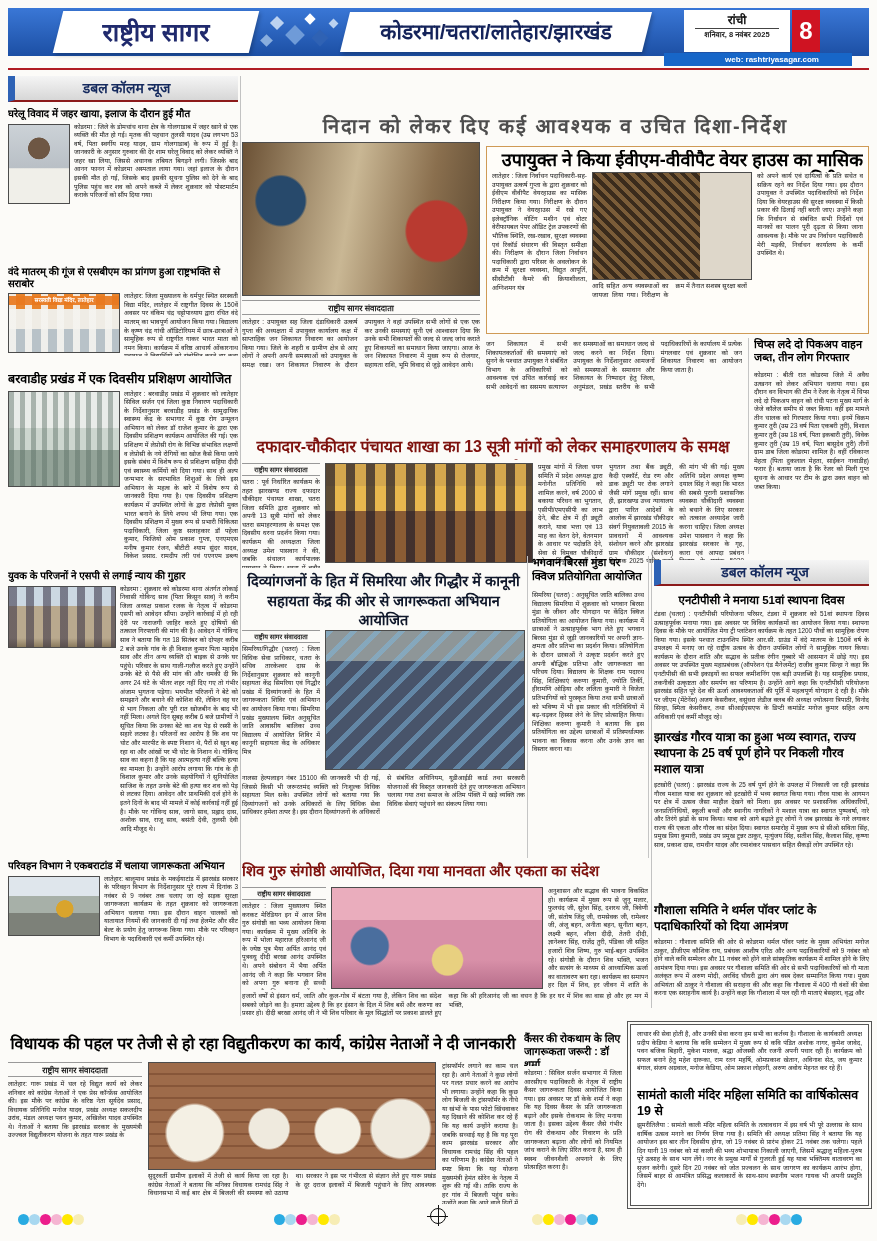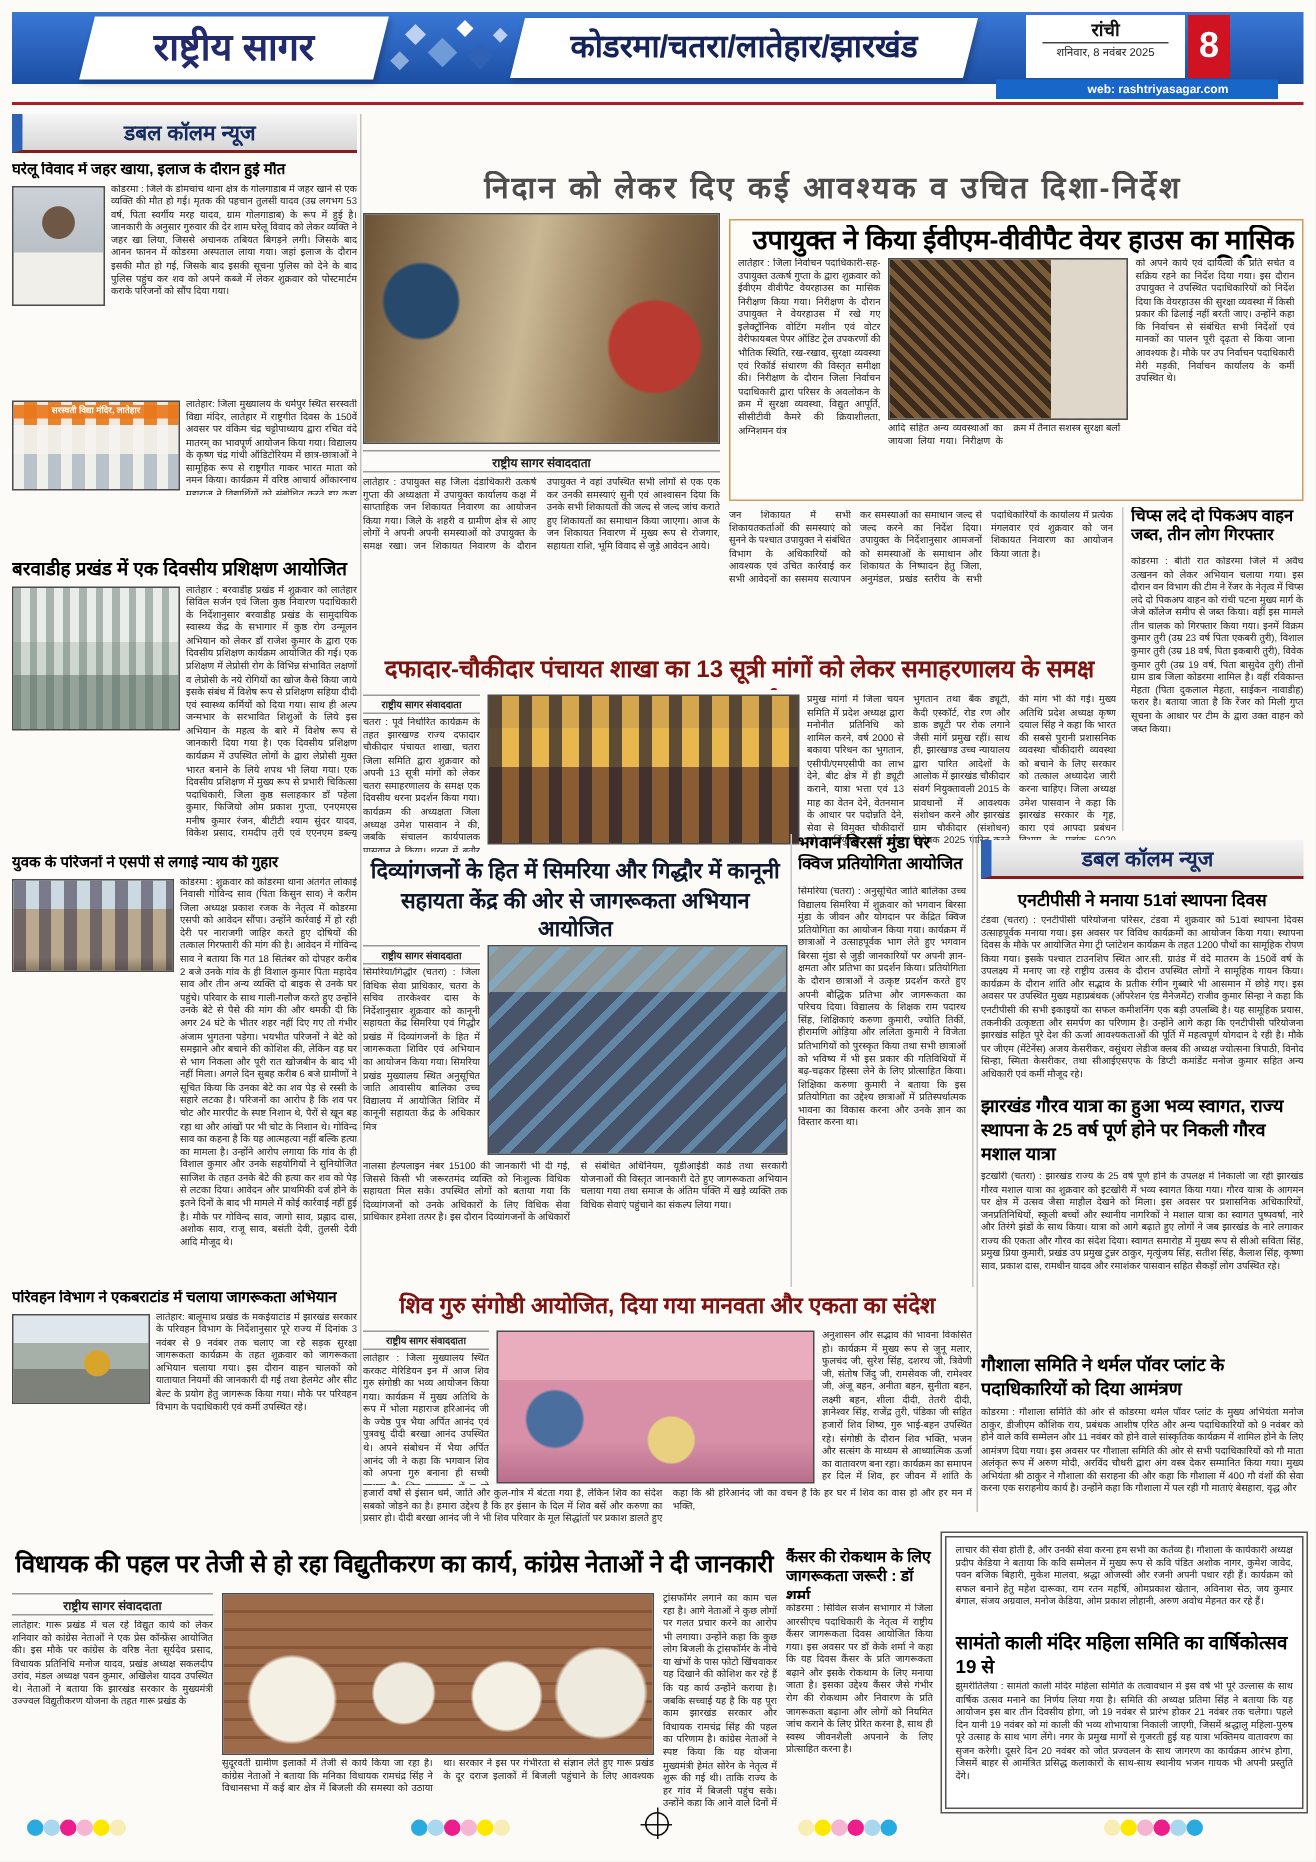--- a/index.html
+++ b/index.html
@@ -8,21 +8,21 @@
   .abs{position:absolute;}
   
   .banner{left:8px;top:8px;width:861px;height:48px;background:linear-gradient(180deg,#3a77d6,#1c4fa4);}
   .logo-panel{left:58px;top:11px;width:196px;height:42px;background:#fff;transform:skewX(-14deg);box-shadow:2px 2px 4px rgba(0,0,0,.25);}
   .logo-text{left:58px;top:11px;width:196px;height:42px;line-height:42px;text-align:center;font-size:25px;font-weight:bold;color:#202a6d;}
   .diamond{transform:rotate(45deg);}
   .region-panel{left:345px;top:12px;width:302px;height:40px;background:#fff;transform:skewX(-14deg);box-shadow:2px 2px 4px rgba(0,0,0,.25);}
   .region-text{left:345px;top:12px;width:302px;height:40px;line-height:40px;text-align:center;font-size:21px;font-weight:bold;color:#14235a;}
   .info-box{left:684px;top:10px;width:106px;height:42px;background:#fff;text-align:center;}
   .info-city{font-size:12px;font-weight:bold;color:#111;line-height:16px;border-bottom:1px solid #444;width:84px;margin:2px auto 0;}
-  .info-date{font-size:7.5px;color:#222;line-height:12px;font-weight:normal;}
+  .info-date{font-size:7.5px;color:#222;line-height:12px;font-weight:bold;}
   .page-box{left:792px;top:10px;width:28px;height:42px;background:#cf1322;color:#fff;text-align:center;font-size:24px;font-weight:bold;line-height:42px;}
   .web-strip{left:664px;top:53px;width:160px;height:13px;background:#1766c8;color:#fff;font-size:8px;font-weight:bold;text-align:center;line-height:13px;padding-left:28px;}
   .red-rule{left:8px;top:68px;width:861px;height:2px;background:#b01c24;}
   
   .sec-head{background:linear-gradient(180deg,#f5f5f5,#d7d7d7);border-bottom:2px solid #8c1a1a;border-left:7px solid #2e62b5;text-align:center;font-size:14px;font-weight:bold;color:#152a5e;line-height:24px;height:24px;}
   
   .hl{font-weight:bold;color:#000;}
   .maroon{color:#7e120e;}
   .body-t{font-size:6.4px;line-height:1.34;text-align:justify;color:#1c1c1c;overflow:hidden;}
   .byline{font-size:8px;font-weight:bold;text-align:center;color:#222;border-top:1px solid #999;border-bottom:1px solid #999;padding:1px 0;overflow:hidden;white-space:nowrap;}
@@ -86,20 +86,21 @@
   <div class="abs" style="left:8px;top:76px;width:230px;">
     <div class="sec-head">डबल कॉलम न्यूज</div>
 
     <div class="lc-art" style="height:152px;">
       <div class="lc-h">घरेलू विवाद में जहर खाया, इलाज के दौरान हुई मौत</div>
       <div class="photo lc-ph ph-portrait" style="width:62px;height:80px;"></div>
       <div class="body-t" style="height:118px;">कोडरमा : जिले के डोमचांच थाना क्षेत्र के गोलगाडाब में जहर खाने से एक व्यक्ति की मौत हो गई। मृतक की पहचान तुलसी यादव (उम्र लगभग 53 वर्ष, पिता स्वर्गीय मरह यादव, ग्राम गोलगाडाब) के रूप में हुई है। जानकारी के अनुसार गुरुवार की देर शाम घरेलू विवाद को लेकर व्यक्ति ने जहर खा लिया, जिससे अचानक तबियत बिगड़ने लगी। जिसके बाद आनन फानन में कोडरमा अस्पताल लाया गया। जहां इलाज के दौरान इसकी मौत हो गई, जिसके बाद इसकी सूचना पुलिस को देने के बाद पुलिस पहुंच कर शव को अपने कब्जे में लेकर शुक्रवार को पोस्टमार्टम कराके परिजनों को सौंप दिया गया।</div>
     </div>
 
     <div class="lc-art" style="height:100px;">
+      <div class="lc-h">वंदे मातरम् की गूंज से एसबीएम का प्रांगण हुआ राष्ट्रभक्ति से सराबोर</div>
       <div class="photo lc-ph ph-school" style="width:112px;height:60px;">
         <div class="photo-banner">सरस्वती विद्या मंदिर, लातेहार</div>
       </div>
       <div class="body-t" style="height:64px;">लातेहार: जिला मुख्यालय के धर्मपुर स्थित सरस्वती विद्या मंदिर, लातेहार में राष्ट्रगीत दिवस के 150वें अवसर पर वंकिम चंद्र चट्टोपाध्याय द्वारा रचित वंदे मातरम् का भावपूर्ण आयोजन किया गया। विद्यालय के कृष्ण चंद्र गांधी ऑडिटोरियम में छात्र-छात्राओं ने सामूहिक रूप से राष्ट्रगीत गाकर भारत माता को नमन किया। कार्यक्रम में वरिष्ठ आचार्य ओंकारनाथ महाराज ने विद्यार्थियों को संबोधित करते हुए कहा कि वंदे मातरम् केवल एक गीत नहीं, बल्कि स्वतंत्रता संग्राम की आत्मा है जिसने अनगिनत वीरों को मातृभूमि के लिए बलिदान हेतु प्रेरित किया। उन्होंने विद्यार्थियों से राष्ट्रप्रेम, अनुशासन और भारतीय संस्कृति के प्रति निष्ठावान रहने का आह्वान किया। कार्यक्रम का समापन राष्ट्रगीत के सामूहिक गायन और भारत माता की जय के उद्घोष से हुआ।</div>
     </div>
 
     <div class="lc-art" style="height:192px;">
       <div class="lc-h" style="font-size:12.5px;">बरवाडीह प्रखंड में एक दिवसीय प्रशिक्षण आयोजित</div>
       <div class="photo lc-ph ph-training" style="width:112px;height:96px;"></div>
       <div class="body-t" style="height:168px;">लातेहार : बरवाडीह प्रखंड में शुक्रवार को लातेहार सिविल सर्जन एवं जिला कुष्ठ निवारण पदाधिकारी के निर्देशानुसार बरवाडीह प्रखंड के सामुदायिक स्वास्थ्य केंद्र के सभागार में कुष्ठ रोग उन्मूलन अभियान को लेकर डॉ राजेश कुमार के द्वारा एक दिवसीय प्रशिक्षण कार्यक्रम आयोजित की गई। एक प्रशिक्षण में लेप्रोसी रोग के विभिन्न संभावित लक्षणों व लेप्रोसी के नये रोगियों का खोज कैसे किया जाये इसके संबंध में विशेष रूप से प्रशिक्षण सहिया दीदी एवं स्वास्थ्य कर्मियों को दिया गया। साथ ही अल्प जन्मभार के सरभावित शिशुओं के लिये इस अभियान के महत्व के बारे में विशेष रूप से जानकारी दिया गया है। एक दिवसीय प्रशिक्षण कार्यक्रम में उपस्थित लोगों के द्वारा लेप्रोसी मुक्त भारत बनाने के लिये शपथ भी लिया गया। एक दिवसीय प्रशिक्षण में मुख्य रूप से प्रभारी चिकित्सा पदाधिकारी, जिला कुष्ठ सलाहकार डॉ पहेला कुमार, फिजियो ओम प्रकाश गुप्ता, एनएमएस मनीष कुमार रंजन, बीटीटी श्याम सुंदर यादव, विकेश प्रसाद, रामदीप तुरी एवं एएनएम डब्ल्यू मौजूद रहे।</div>
@@ -174,21 +175,21 @@
     <div class="sec-head">डबल कॉलम न्यूज</div>
     <div class="hl" style="font-size:11.5px;margin-top:6px;height:16px;text-align:center;overflow:hidden;">एनटीपीसी ने मनाया 51वां स्थापना दिवस</div>
     <div class="body-t" style="height:114px;margin-top:2px;">टंडवा (चतरा) : एनटीपीसी परियोजना परिसर, टंडवा में शुक्रवार को 51वां स्थापना दिवस उत्साहपूर्वक मनाया गया। इस अवसर पर विविध कार्यक्रमों का आयोजन किया गया। स्थापना दिवस के मौके पर आयोजित मेगा ट्री प्लांटेशन कार्यक्रम के तहत 1200 पौधों का सामूहिक रोपण किया गया। इसके पश्चात टाउनशिप स्थित आर.सी. ग्राउंड में वंदे मातरम के 150वें वर्ष के उपलक्ष्य में मनाए जा रहे राष्ट्रीय उत्सव के दौरान उपस्थित लोगों ने सामूहिक गायन किया। कार्यक्रम के दौरान शांति और सद्भाव के प्रतीक रंगीन गुब्बारे भी आसमान में छोड़े गए। इस अवसर पर उपस्थित मुख्य महाप्रबंधक (ऑपरेशन एंड मैनेजमेंट) राजीव कुमार सिन्हा ने कहा कि एनटीपीसी की सभी इकाइयों का सफल कमीशनिंग एक बड़ी उपलब्धि है। यह सामूहिक प्रयास, तकनीकी उत्कृष्टता और समर्पण का परिणाम है। उन्होंने आगे कहा कि एनटीपीसी परियोजना झारखंड सहित पूरे देश की ऊर्जा आवश्यकताओं की पूर्ति में महत्वपूर्ण योगदान दे रही है। मौके पर जीएम (मेंटेनेंस) अजय केसरीकर, वसुंधरा लेडीज क्लब की अध्यक्ष ज्योत्सना त्रिपाठी, विनोद सिन्हा, स्मिता केसरीकर, तथा सीआईएसएफ के डिप्टी कमांडेंट मनोज कुमार सहित अन्य अधिकारी एवं कर्मी मौजूद रहे।</div>
     <div class="hl" style="font-size:12px;line-height:1.35;margin-top:5px;height:50px;overflow:hidden;">झारखंड गौरव यात्रा का हुआ भव्य स्वागत, राज्य स्थापना के 25 वर्ष पूर्ण होने पर निकली गौरव मशाल यात्रा</div>
     <div class="body-t" style="height:116px;margin-top:2px;">इटखोरी (चतरा) : झारखंड राज्य के 25 वर्ष पूर्ण होने के उपलक्ष में निकाली जा रही झारखंड गौरव मशाल यात्रा का शुक्रवार को इटखोरी में भव्य स्वागत किया गया। गौरव यात्रा के आगमन पर क्षेत्र में उत्सव जैसा माहौल देखने को मिला। इस अवसर पर प्रशासनिक अधिकारियों, जनप्रतिनिधियों, स्कूली बच्चों और स्थानीय नागरिकों ने मशाल यात्रा का स्वागत पुष्पवर्षा, नारे और तिरंगे झंडों के साथ किया। यात्रा को आगे बढ़ाते हुए लोगों ने जब झारखंड के नारे लगाकर राज्य की एकता और गौरव का संदेश दिया। स्वागत समारोह में मुख्य रूप से सीओ सविता सिंह, प्रमुख प्रिया कुमारी, प्रखंड उप प्रमुख टुन्नर ठाकुर, मृत्युंजय सिंह, सतीश सिंह, कैलाश सिंह, कृष्णा साव, प्रकाश दास, रामधीन यादव और रमाशंकर पासवान सहित सैकड़ों लोग उपस्थित रहे।</div>
     <div class="hl" style="font-size:12px;line-height:1.35;margin-top:5px;height:34px;overflow:hidden;">गौशाला समिति ने थर्मल पॉवर प्लांट के पदाधिकारियों को दिया आमंत्रण</div>
     <div class="body-t" style="height:76px;margin-top:2px;">कोडरमा : गौशाला समिति की ओर से कोडरमा थर्मल पॉवर प्लांट के मुख्य अभियंता मनोज ठाकुर, डीजीएम कौशिक राय, प्रबंधक आशीष एरिठ और अन्य पदाधिकारियों को 9 नवंबर को होने वाले कवि सम्मेलन और 11 नवंबर को होने वाले सांस्कृतिक कार्यक्रम में शामिल होने के लिए आमंत्रण दिया गया। इस अवसर पर गौशाला समिति की ओर से सभी पदाधिकारियों को गौ माता अलंकृत रूप में अरुण मोदी, अरविंद चौधरी द्वारा अंग वस्त्र देकर सम्मानित किया गया। मुख्य अभियंता श्री ठाकुर ने गौशाला की सराहना की और कहा कि गौशाला में 400 गौ वंशों की सेवा करना एक सराहनीय कार्य है। उन्होंने कहा कि गौशाला में पल रही गौ माताएं बेसहारा, वृद्ध और</div>
   </div>
 
   <div class="abs" style="left:242px;top:860px;width:406px;height:164px;">
-    <div class="hl maroon" style="font-size:15px;height:24px;line-height:22px;text-align:center;overflow:hidden;">शिव गुरु संगोष्ठी आयोजित, दिया गया मानवता और एकता का संदेश</div>
+    <div class="hl maroon" style="font-size:15px;height:24px;line-height:22px;text-align:left;overflow:hidden;">शिव गुरु संगोष्ठी आयोजित, दिया गया मानवता और एकता का संदेश</div>
     <div style="display:flex;gap:5px;height:102px;margin-top:3px;">
       <div style="width:84px;">
         <div class="byline" style="font-size:6.5px;">राष्ट्रीय सागर संवाददाता</div>
         <div class="body-t" style="height:88px;margin-top:2px;">लातेहार : जिला मुख्यालय स्थित करकट मेरिडियन इन में आज शिव गुरु संगोष्ठी का भव्य आयोजन किया गया। कार्यक्रम में मुख्य अतिथि के रूप में भोला महाराज हरिआनंद जी के ज्येष्ठ पुत्र भैया अर्पित आनंद एवं पुत्रवधु दीदी बरखा आनंद उपस्थित थे। अपने संबोधन में भैया अर्पित आनंद जी ने कहा कि भगवान शिव को अपना गुरु बनाना ही सच्ची साधना है। शिव उपासना में न तो आडंबर है और न अंधविश्वास, बल्कि यह आत्मज्ञान और मानवता का मार्ग</div>
       </div>
       <div class="photo ph-pink" style="width:212px;height:102px;"></div>
       <div class="body-t" style="flex:1;height:102px;">अनुशासन और सद्भाव की भावना विकसित हो। कार्यक्रम में मुख्य रूप से जुनू मलार, फुलचंद जी, सुरेश सिंह, दशरथ जी, त्रिवेणी जी, संतोष जिंदु जी, रामसेवक जी, रामेश्वर जी, अंजू बहन, अनीता बहन, सुनीता बहन, लक्ष्मी बहन, शीला दीदी, तेतरी दीदी, ज्ञानेश्वर सिंह, राजेंद्र तुरी, पंडिका जी सहित हजारों शिव शिष्य, गुरु भाई-बहन उपस्थित रहे। संगोष्ठी के दौरान शिव भक्ति, भजन और सत्संग के माध्यम से आध्यात्मिक ऊर्जा का वातावरण बना रहा। कार्यक्रम का समापन हर दिल में शिव, हर जीवन में शांति के संकल्प के साथ हुआ।</div>
     </div>
     <div class="body-t cols2" style="height:30px;margin-top:3px;">हजारों वर्षों से इंसान धर्म, जाति और कुल-गोत्र में बंटता गया है, लेकिन शिव का संदेश सबको जोड़ने का है। हमारा उद्देश्य है कि हर इंसान के दिल में शिव बसें और करुणा का प्रसार हो। दीदी बरखा आनंद जी ने भी शिव परिवार के मूल सिद्धांतों पर प्रकाश डालते हुए कहा कि श्री हरिआनंद जी का वचन है कि हर घर में शिव का वास हो और हर मन में भक्ति,</div>
   </div>

